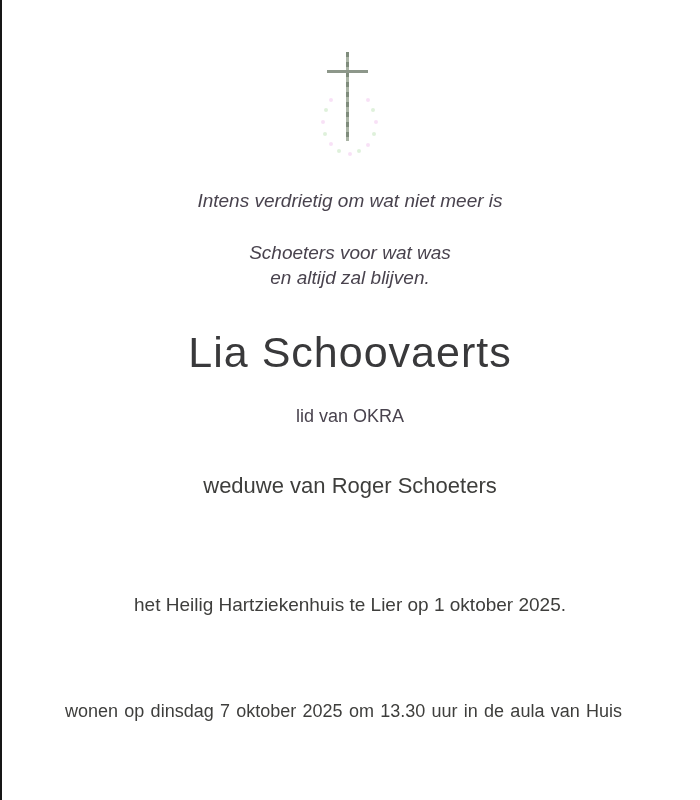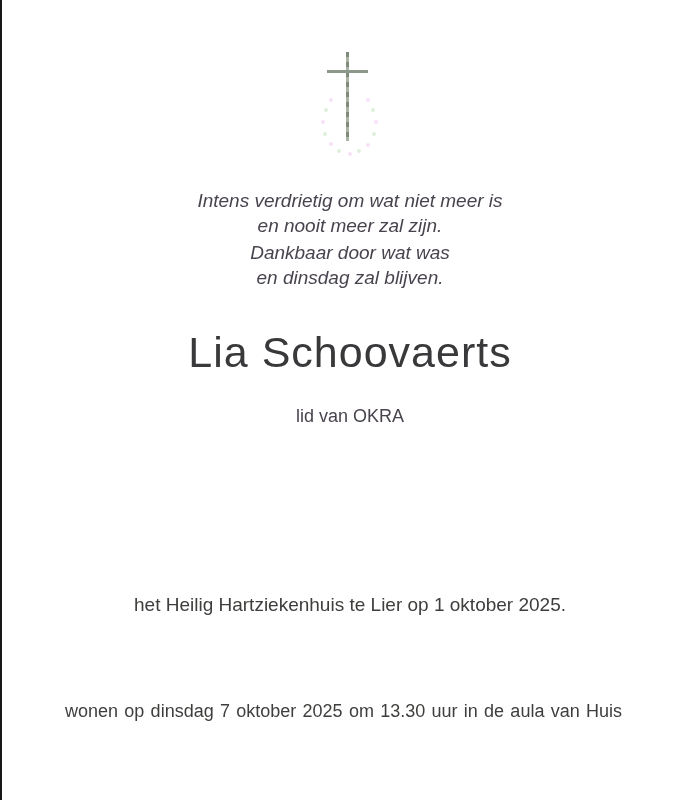--- a/index.html
+++ b/index.html
@@ -125,28 +125,28 @@
     <span class="dot p" style="left:348px;top:152px"></span>
     <span class="dot g" style="left:357px;top:149px"></span>
     <span class="dot p" style="left:366px;top:143px"></span>
     <span class="dot g" style="left:372px;top:132px"></span>
     <span class="dot p" style="left:374px;top:120px"></span>
     <span class="dot g" style="left:371px;top:108px"></span>
     <span class="dot p" style="left:366px;top:98px"></span>
   </div>
 
   <div class="center-line verse" style="top:188px">Intens verdrietig om wat niet meer is</div>
-  <div class="center-line verse" style="top:213px">en nooit meer zal zijn.</div>
-  <div class="center-line verse" style="top:240px">Dankbaar door wat was</div>
-  <div class="center-line verse" style="top:265px">en dinsdag zal blijven.</div>
+  <div class="center-line verse" style="top:240px">Schoeters voor wat was</div>
+  <div class="center-line verse" style="top:265px">en altijd zal blijven.</div>
 
   <div class="center-line name">Lia Schoovaerts</div>
 
   <div class="center-line membership">lid van OKRA</div>
 
+  <div class="center-line relation">weduwe van Roger Schoeters</div>
 
   <div class="center-line life" style="top:591px">het Heilig Hartziekenhuis te Lier op 1 oktober 2025.</div>
 
   <div class="invitation">
     <div class="just-line">wonen op dinsdag 7 oktober 2025 om 13.30 uur in de aula van Huis</div>
 
   </div>
 
 </div>
 

